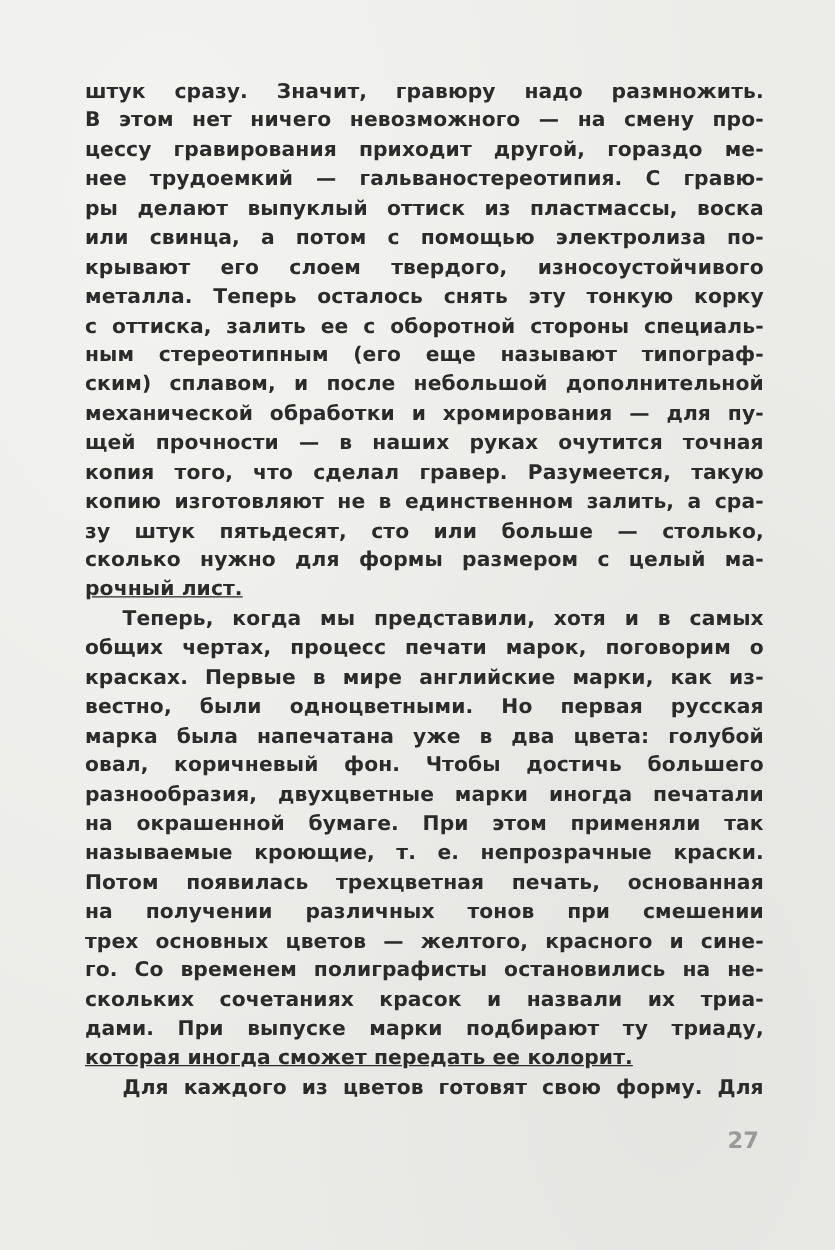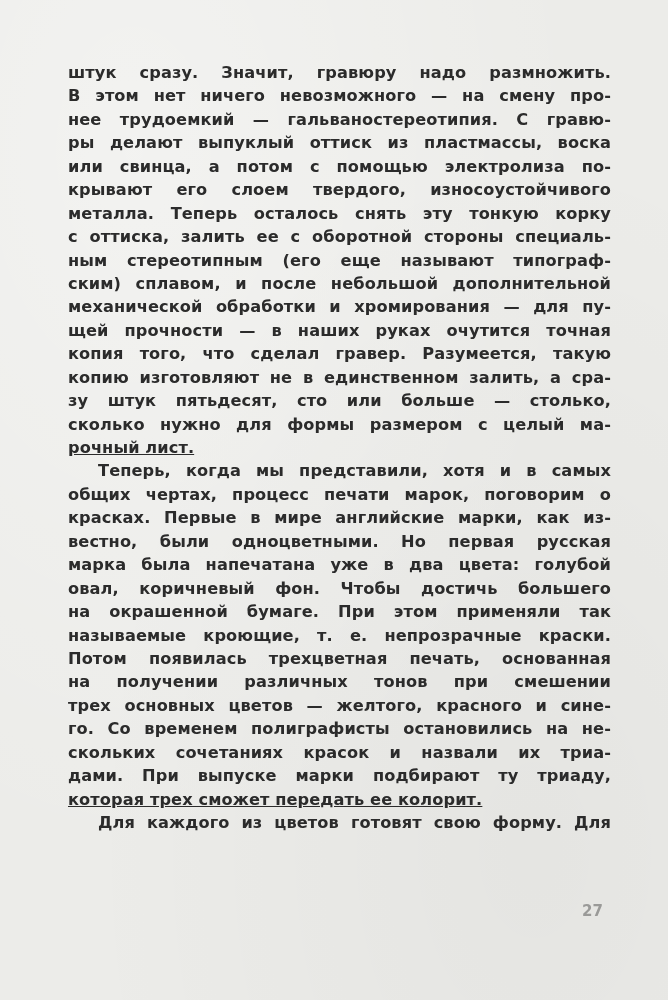--- a/index.html
+++ b/index.html
@@ -48,32 +48,33 @@
     }
     .line.indent {
       padding-left: 30px;
     }
     .page-number {
       position: absolute;
       left: 582px;
       top: 902px;
       color: #9a9a98;
       font-family: "DejaVu Sans", sans-serif;
-      font-size: 15px;
+      font-size: 18px;
       font-weight: bold;
     }
   </style>
 </head>
 <body>
 
 <div class="page">
   <div class="text-block">
 
     <span class="line">штук сразу. Значит, гравюру надо размножить.</span>
     <span class="line">В этом нет ничего невозможного — на смену про-</span>
+    <span class="line">цессу гравирования приходит другой, гораздо ме-</span>
     <span class="line">нее трудоемкий — гальваностереотипия. С гравю-</span>
     <span class="line">ры делают выпуклый оттиск из пластмассы, воска</span>
     <span class="line">или свинца, а потом с помощью электролиза по-</span>
     <span class="line">крывают его слоем твердого, износоустойчивого</span>
     <span class="line">металла. Теперь осталось снять эту тонкую корку</span>
     <span class="line">с оттиска, залить ее с оборотной стороны специаль-</span>
     <span class="line">ным стереотипным (его еще называют типограф-</span>
     <span class="line">ским) сплавом, и после небольшой дополнительной</span>
     <span class="line">механической обработки и хромирования — для пу-</span>
     <span class="line">щей прочности — в наших руках очутится точная</span>
@@ -82,27 +83,28 @@
     <span class="line">зу штук пятьдесят, сто или больше — столько,</span>
     <span class="line">сколько нужно для формы размером с целый ма-</span>
     <span class="line last">рочный лист.</span>
 
     <span class="line indent">Теперь, когда мы представили, хотя и в самых</span>
     <span class="line">общих чертах, процесс печати марок, поговорим о</span>
     <span class="line">красках. Первые в мире английские марки, как из-</span>
     <span class="line">вестно, были одноцветными. Но первая русская</span>
     <span class="line">марка была напечатана уже в два цвета: голубой</span>
     <span class="line">овал, коричневый фон. Чтобы достичь большего</span>
+    <span class="line">разнообразия, двухцветные марки иногда печатали</span>
     <span class="line">на окрашенной бумаге. При этом применяли так</span>
     <span class="line">называемые кроющие, т. е. непрозрачные краски.</span>
     <span class="line">Потом появилась трехцветная печать, основанная</span>
     <span class="line">на получении различных тонов при смешении</span>
     <span class="line">трех основных цветов — желтого, красного и сине-</span>
     <span class="line">го. Со временем полиграфисты остановились на не-</span>
     <span class="line">скольких сочетаниях красок и назвали их триа-</span>
     <span class="line">дами. При выпуске марки подбирают ту триаду,</span>
-    <span class="line last">которая трех сможет передать ее колорит.</span>
+    <span class="line last">которая иногда сможет передать ее колорит.</span>
 
     <span class="line indent">Для каждого из цветов готовят свою форму. Для</span>
   </div>
 
   <div class="page-number">27</div>
 </div>
 
 </body></html>

